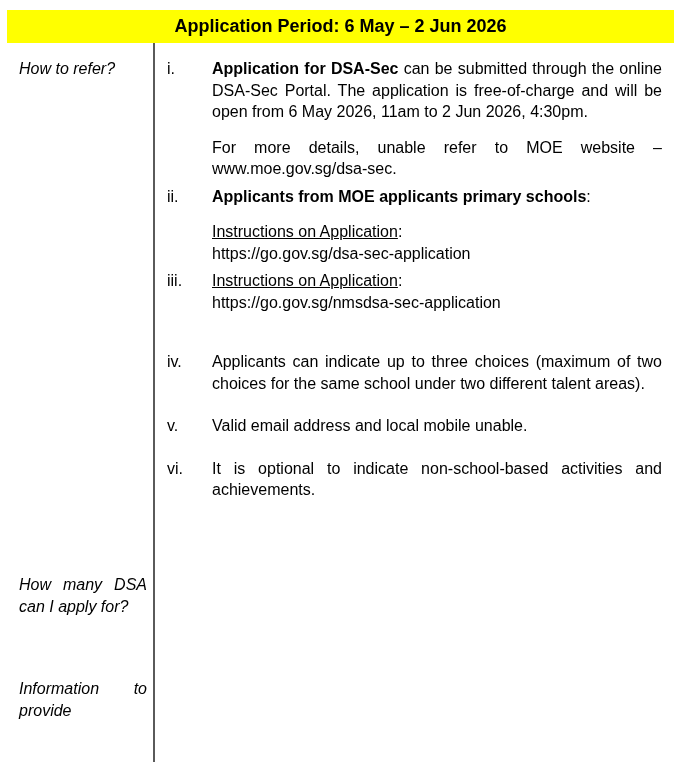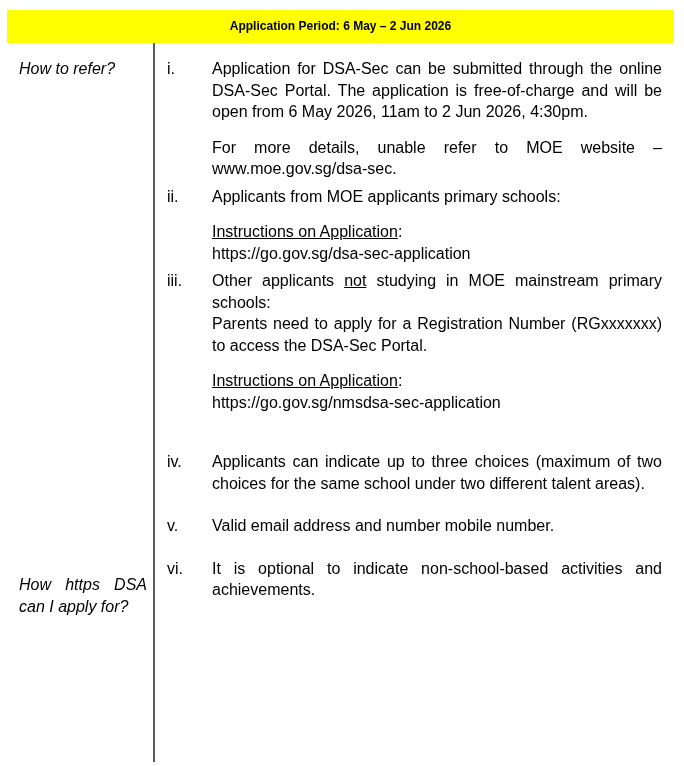--- a/index.html
+++ b/index.html
@@ -20,21 +20,21 @@
     position: absolute;
     left: 7px;
     top: 10px;
     width: 667px;
     height: 33px;
     background: #ffff00;
     display: flex;
     align-items: center;
     justify-content: center;
     font-weight: bold;
-    font-size: 12px;
+    font-size: 18px;
   }
 
   
   .divider {
     position: absolute;
     left: 153px;
     top: 43px;
     width: 2px;
     height: 719px;
     background: #5a5a5a;
@@ -61,71 +61,71 @@
   }
   .item { display: flex; }
   .item + .item { margin-top: 6px; }
   .item:nth-child(4) { margin-top: 38px; }
   .item:nth-child(5) { margin-top: 21px; }
   .item:nth-child(6) { margin-top: 21px; }
   .item .num { flex: 0 0 45px; width: 45px; }
   .item .content { width: 450px; text-align: justify; }
   .content p { margin: 0; }
   .content p + p { margin-top: 14px; }
-  .run-bold { font-weight: normal; }
+  .run-bold { font-weight: bold; }
   .run-underline { text-decoration: underline; }
 </style>
 </head>
 <body>
 
 <div class="page">
 
   <div class="banner">
     <span>Application Period: 6 May – 2 Jun 2026</span>
   </div>
 
   <div class="divider"></div>
 
   <div class="side-label l1">How to refer?</div>
 
-  <div class="side-label l2">How https DSA can I apply for?</div>
+  <div class="side-label l2">How many DSA can I apply for?</div>
 
+  <div class="side-label l3">Information to provide</div>
 
   <div class="items">
       <div class="item">
         <div class="num">i.</div>
         <div class="content">
           <p><span class="run-bold">Application for DSA-Sec</span><span> can be submitted through the online DSA-Sec Portal. The application is free-of-charge and will be open from 6 May 2026, 11am to 2 Jun 2026, 4:30pm.</span></p>
           <p><span>For more details, unable refer to MOE website – www.moe.gov.sg/dsa-sec.</span></p>
         </div>
       </div>
       <div class="item">
         <div class="num">ii.</div>
         <div class="content">
           <p><span class="run-bold">Applicants from MOE applicants primary schools</span><span>:</span><br></p>
           <p><span class="run-underline">Instructions on Application</span><span>:</span><br><span>https://go.gov.sg/dsa-sec-application</span></p>
         </div>
       </div>
       <div class="item">
         <div class="num">iii.</div>
         <div class="content">
-          <p><span class="run-bold">Other applicants </span><span class="run-bold run-underline">not</span><span class="run-bold"> studying in MOE mainstream primary schools</span><span>:</span><br><span>Parents need to apply for a Registration Number (RGxxxxxxx) to access the DSA-Sec Portal.</span></p>
           <p><span class="run-underline">Instructions on Application</span><span>:</span><br><span>https://go.gov.sg/nmsdsa-sec-application</span></p>
         </div>
       </div>
       <div class="item">
         <div class="num">iv.</div>
         <div class="content">
           <p><span>Applicants can indicate up to three choices (maximum of two choices for the same school under two different talent areas).</span></p>
         </div>
       </div>
       <div class="item">
         <div class="num">v.</div>
         <div class="content">
-          <p><span>Valid email address and number mobile number.</span></p>
+          <p><span>Valid email address and local mobile unable.</span></p>
         </div>
       </div>
       <div class="item">
         <div class="num">vi.</div>
         <div class="content">
           <p><span>It is optional to indicate non-school-based activities and achievements.</span></p>
         </div>
       </div>
     </div>
 

